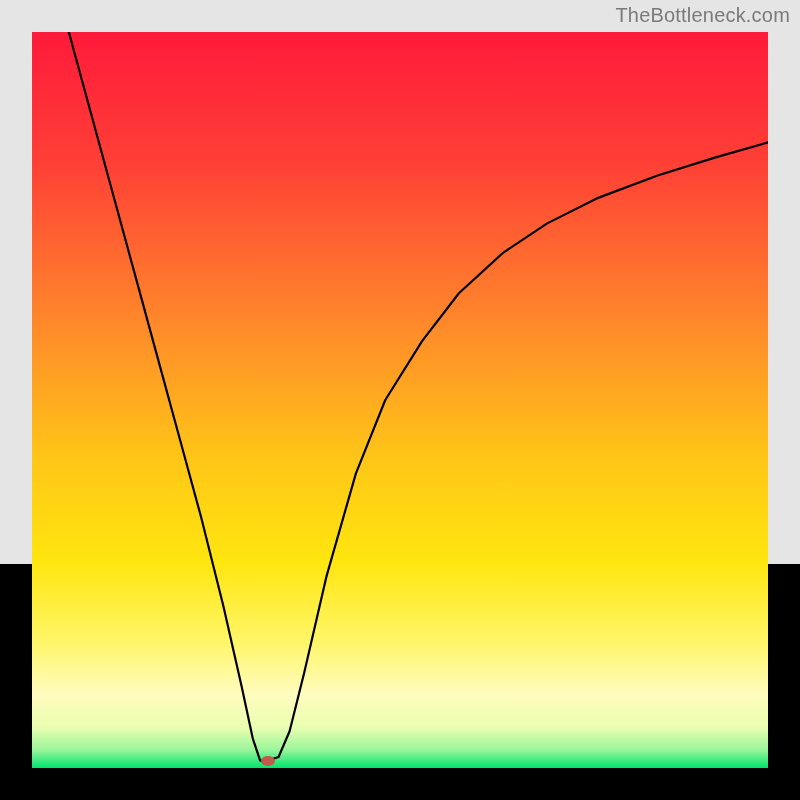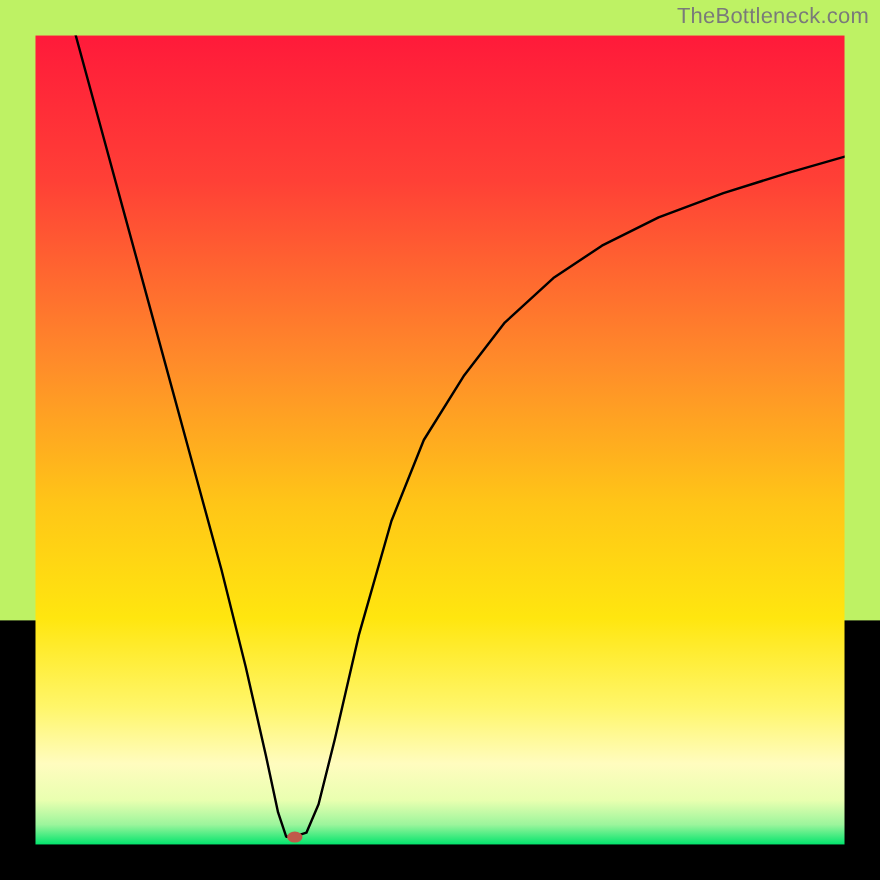--- a/index.html
+++ b/index.html
@@ -9,21 +9,21 @@
     height: 800px;
     background: #000;
     overflow: hidden;
   }
   .frame {
     position: absolute;
     left: 0;
     top: 0;
     width: 800px;
     height: 564px;
-    background: #bef264;
+    background: #e5e5e5;
   }
   .plot {
     position: absolute;
     left: 32px;
     top: 32px;
     width: 736px;
     height: 736px;
     overflow: hidden;
   }
   .gradient {

